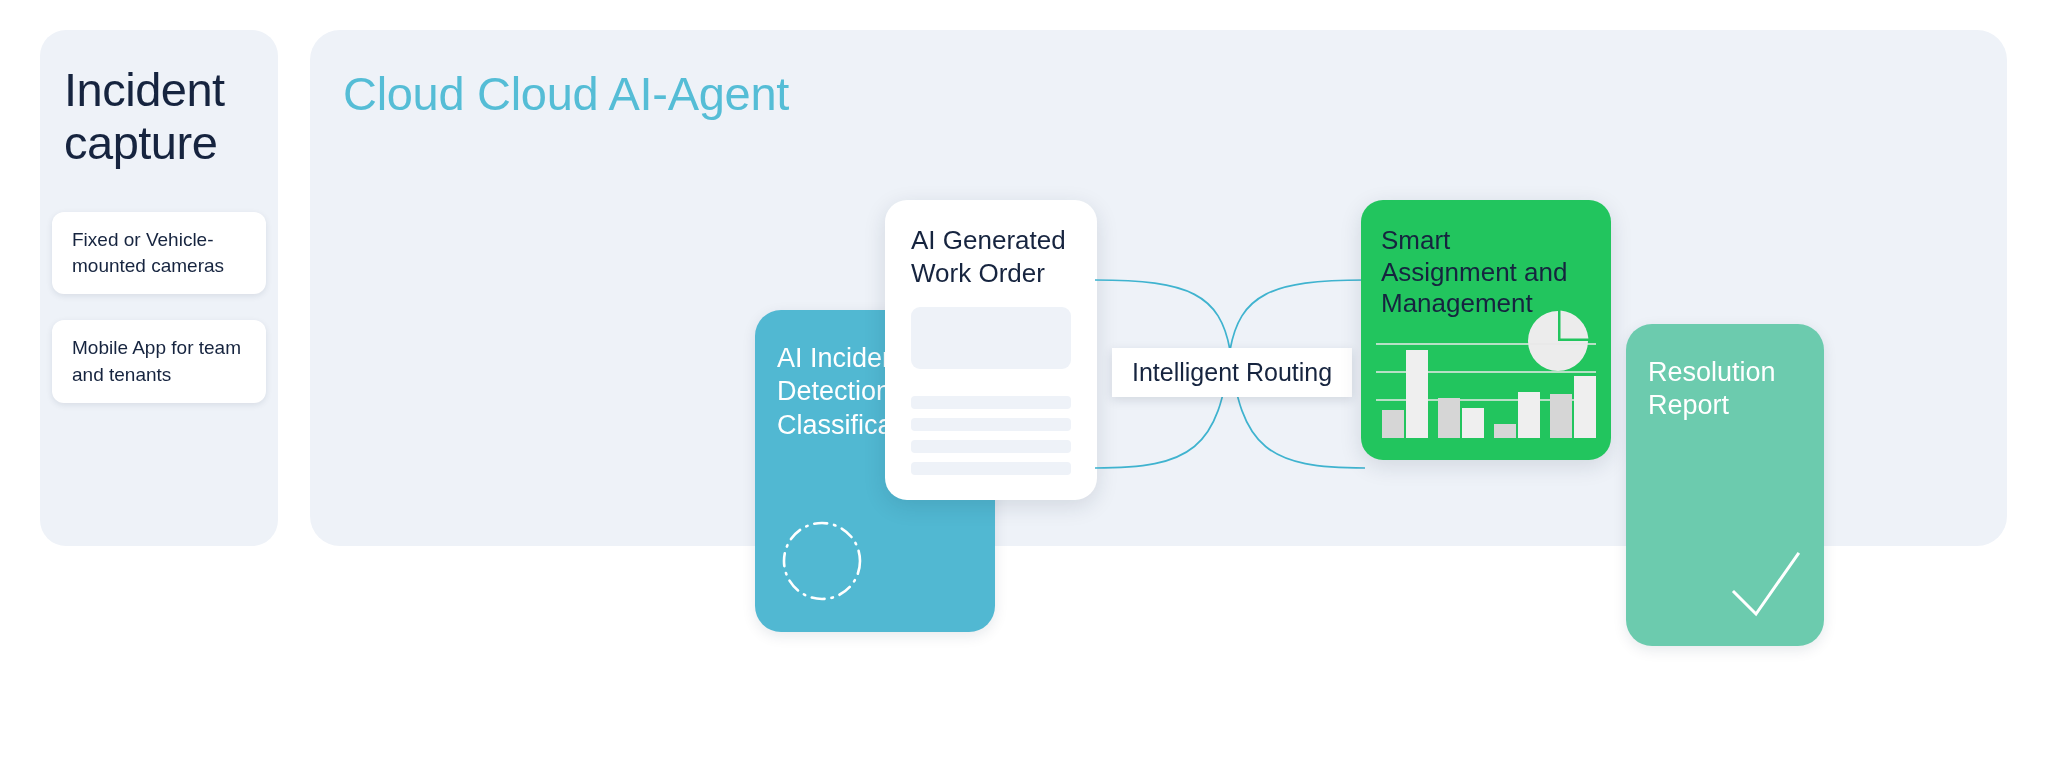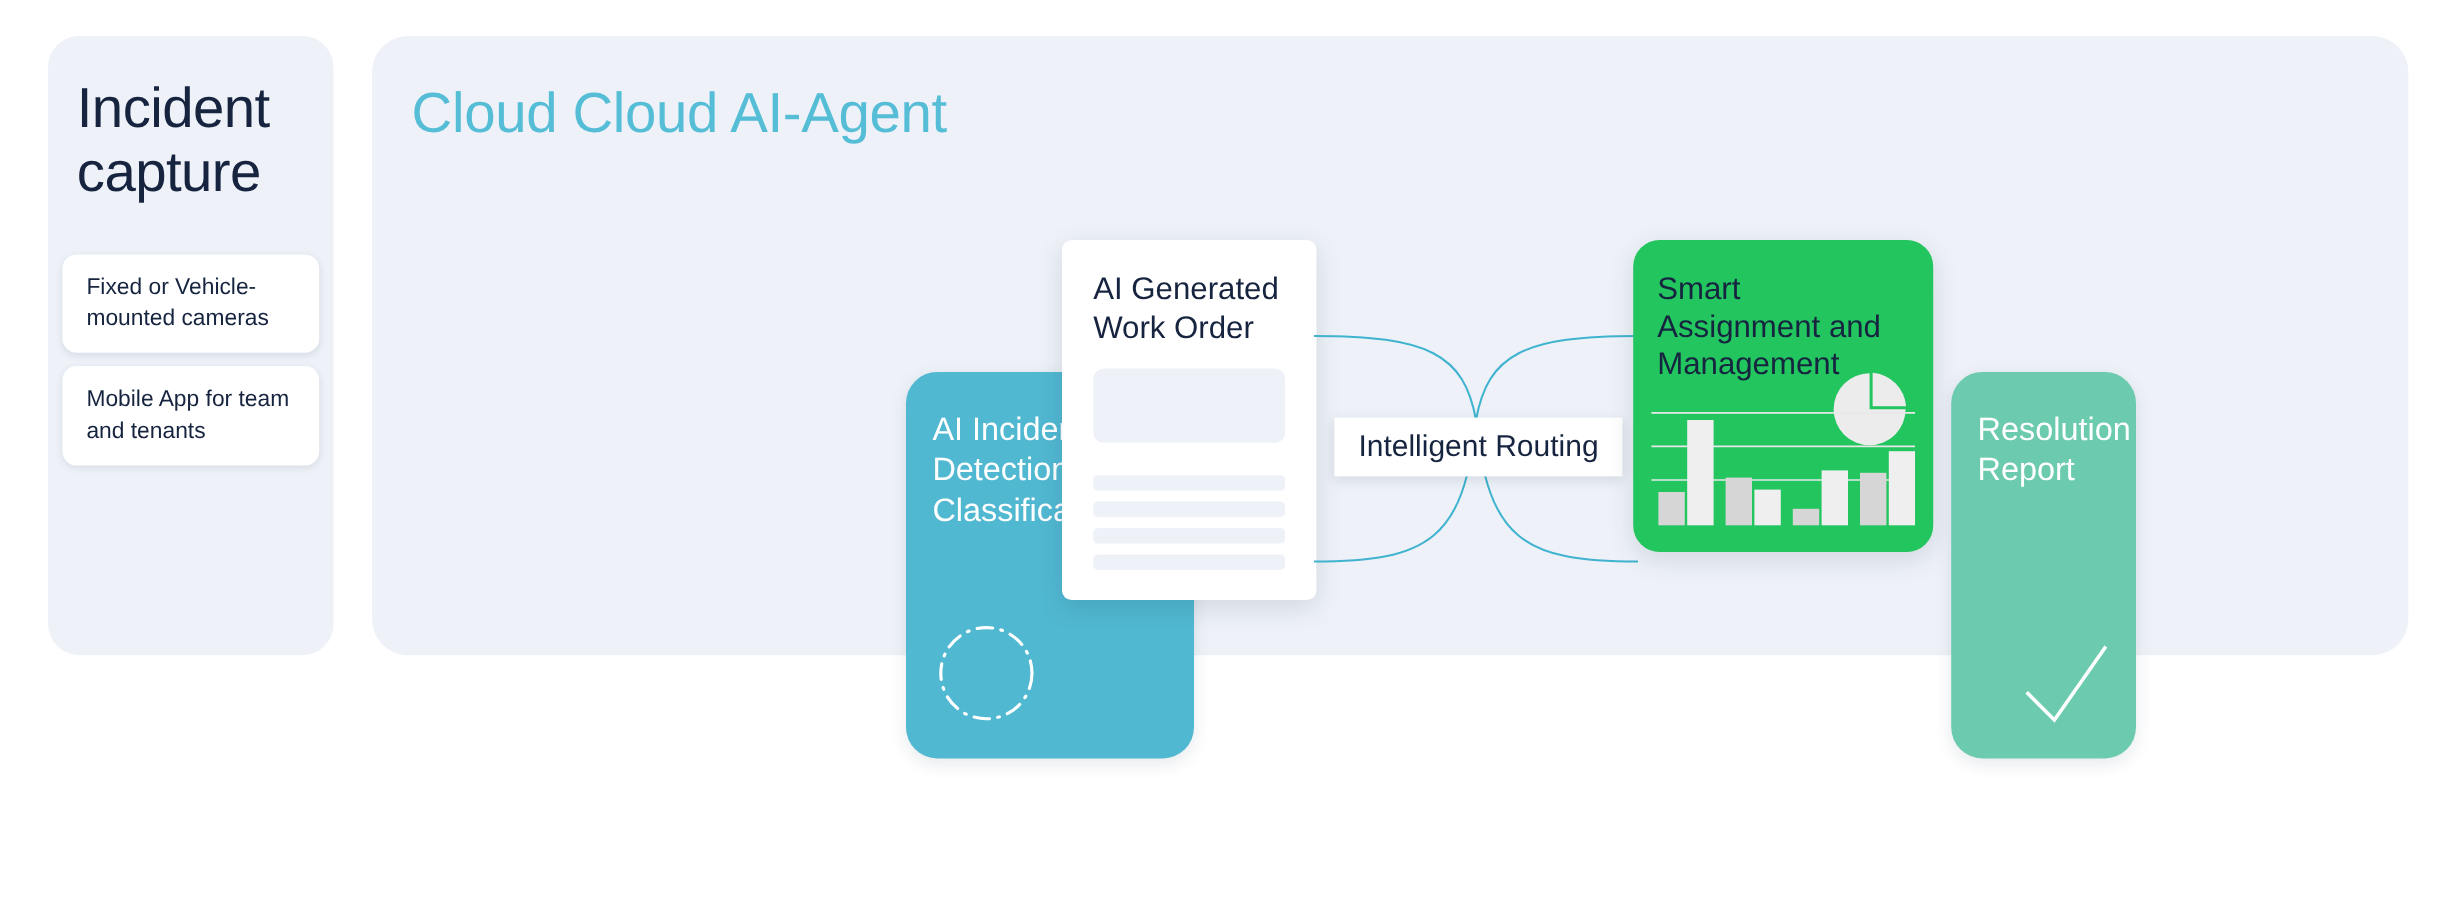--- a/index.html
+++ b/index.html
@@ -20,21 +20,21 @@
   }
   .sidebar-title {
     position: absolute; left: 24px; top: 34px;
     width: 190px;
     font-size: 47px; font-weight: 400; line-height: 1.12;
     color: #16243f; letter-spacing: -0.5px;
   }
   .capture-list {
     position: absolute; left: 12px; top: 182px;
     width: 214px;
-    display: flex; flex-direction: column; gap: 11px;
+    display: flex; flex-direction: column; gap: 26px;
   }
   .capture-card {
     background: #ffffff;
     border-radius: 12px;
     padding: 15px 20px;
     font-size: 19px; line-height: 1.38;
     color: #16243f;
     box-shadow: 0 2px 6px rgba(20,35,65,0.10);
   }
 
@@ -65,21 +65,21 @@
   }
   .dashed-circle {
     position: absolute; left: 26px; bottom: 30px;
     width: 82px; height: 82px;
   }
 
   .doc-card {
     position: absolute; left: 575px; top: 170px;
     width: 212px; height: 300px;
     background: #ffffff;
-    border-radius: 8px;
+    border-radius: 22px;
     box-shadow: 0 6px 22px rgba(20,35,65,0.13);
   }
   .doc-card-title {
     position: absolute; left: 26px; top: 24px; width: 165px;
     font-size: 26px; line-height: 1.25; color: #16243f;
   }
   .doc-block {
     position: absolute; left: 26px; top: 107px;
     width: 160px; height: 62px;
     background: #eef2f8; border-radius: 9px;
@@ -99,22 +99,22 @@
     box-shadow: 0 6px 22px rgba(20,35,65,0.13);
   }
   .chart-card-title {
     position: absolute; left: 20px; top: 25px; width: 200px;
     font-size: 26px; line-height: 1.22; color: #16243f;
   }
   .pie-wrap { position: absolute; right: 22px; top: 110px; width: 62px; height: 62px; }
   .bars-wrap { position: absolute; left: 15px; bottom: 22px; width: 220px; height: 100px; }
 
   .green-card {
-    position: absolute; left: 1316px; top: 280px;
-    width: 154px; height: 322px;
+    position: absolute; left: 1316px; top: 294px;
+    width: 198px; height: 322px;
     background: #6ccbae;
     border-radius: 26px;
     box-shadow: 0 4px 14px rgba(20,35,65,0.10);
   }
   .green-card-title {
     position: absolute; left: 22px; top: 32px; width: 160px;
     font-size: 27px; line-height: 1.24; color: #ffffff;
   }
   .check-wrap { position: absolute; right: 22px; bottom: 26px; width: 72px; height: 72px; }
 

